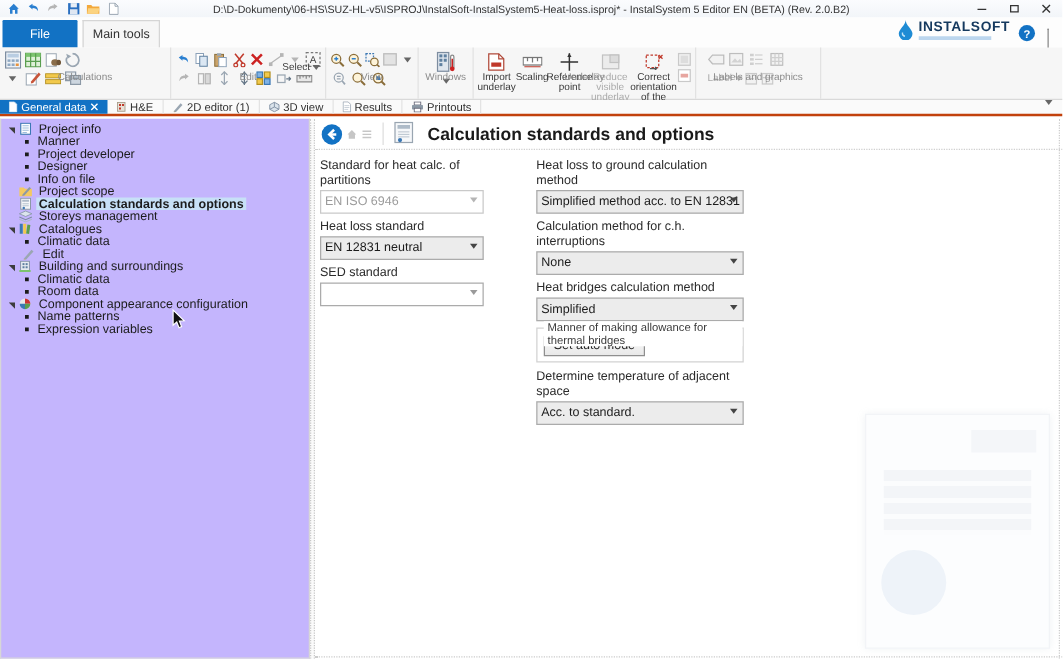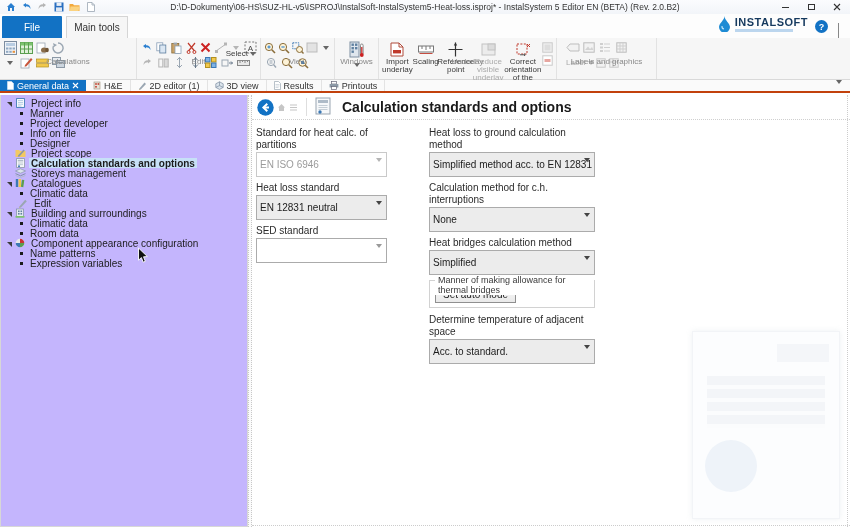--- a/index.html
+++ b/index.html
@@ -80,21 +80,21 @@
   .ghosticons { display:flex; gap:3px; margin-left:3px; align-items:center; }
   .hsep { width:1px; height:18px; background:#dedede; margin:0 8px; }
   .page-icon-box { width:18px; height:20px; margin-right:9px; }
   .main-title { font-size:14px; font-weight:bold; color:#1a1a1a; }
 
   .form { position:absolute; top:26px; left:0; right:0; bottom:0; }
   .fcol { position:absolute; top:6px; }
   .fcol.left { left:4px; width:131px; }
   .fcol.right { left:177px; width:166px; }
   .flabel { font-size:10px; color:#2b2b2b; line-height:12px; margin-bottom:1px; }
-  .combo { height:25px; border:1px solid #ababab; background:#ececec; display:flex; align-items:center;
+  .combo { height:19px; border:1px solid #ababab; background:#ececec; display:flex; align-items:center;
     font-size:10px; color:#1c1c1c; padding-left:3px; position:relative; margin-bottom:5px; }
   .combo .arr { position:absolute; right:4px; top:5px; width:0; height:0;
     border-left:3.5px solid transparent; border-right:3.5px solid transparent; border-top:4px solid #444; }
   .combo.dis { background:#fff; color:#9b9b9b; border-color:#c9c9c9; }
   .combo.dis .arr { border-top-color:#b5b5b5; }
   .combo.empty { background:#fff; }
   .fieldset { border:1px solid #d2d2d2; padding:3px 5px 4px 5px; margin:2px 0 6px 0; position:relative; }
   .fieldset .legend { position:absolute; top:-6px; left:5px; background:#fff; padding:0 3px; font-size:9px; color:#3a3a3a; }
   .formbtn { font-size:10px; color:#1c1c1c; background:linear-gradient(#f8f8f8,#e9e9e9);
     border:1px solid #8f8f8f; padding:1px 7px 2px 7px; margin-top:3px; display:inline-block; }
@@ -633,27 +633,27 @@
       </div>
       <div class="trow">
         <span class="bullet"></span>
         <span class="tinner">
             <span>Project developer</span>
           </span>
       </div>
       <div class="trow">
         <span class="bullet"></span>
         <span class="tinner">
-            <span>Info on file</span>
+            <span>Designer</span>
           </span>
       </div>
       <div class="trow">
         <span class="bullet"></span>
         <span class="tinner">
-            <span>Designer</span>
+            <span>Info on file</span>
           </span>
       </div>
       <div class="trow lv0">
         <span class="tsp"></span>
         <span class="ti">
           <svg width="11" height="10" viewBox="0 0 11 10">
               <path d="M0.5 2 L4 2 L5 3 L10.5 3 L10.5 9 L0.5 9 Z" fill="#f3c961"></path>
               <path d="M3 7.5 L8.5 1.5 L9.8 2.6 L4.5 8.4 L2.8 8.8 Z" fill="#8c99a6"></path>
             </svg>
           </span>

